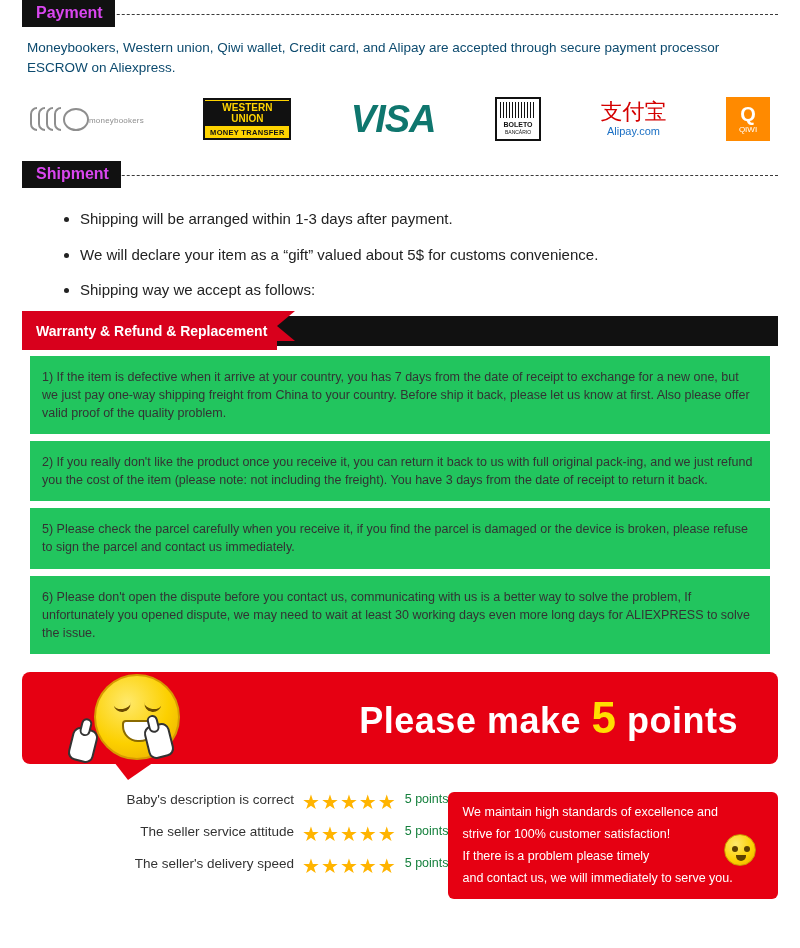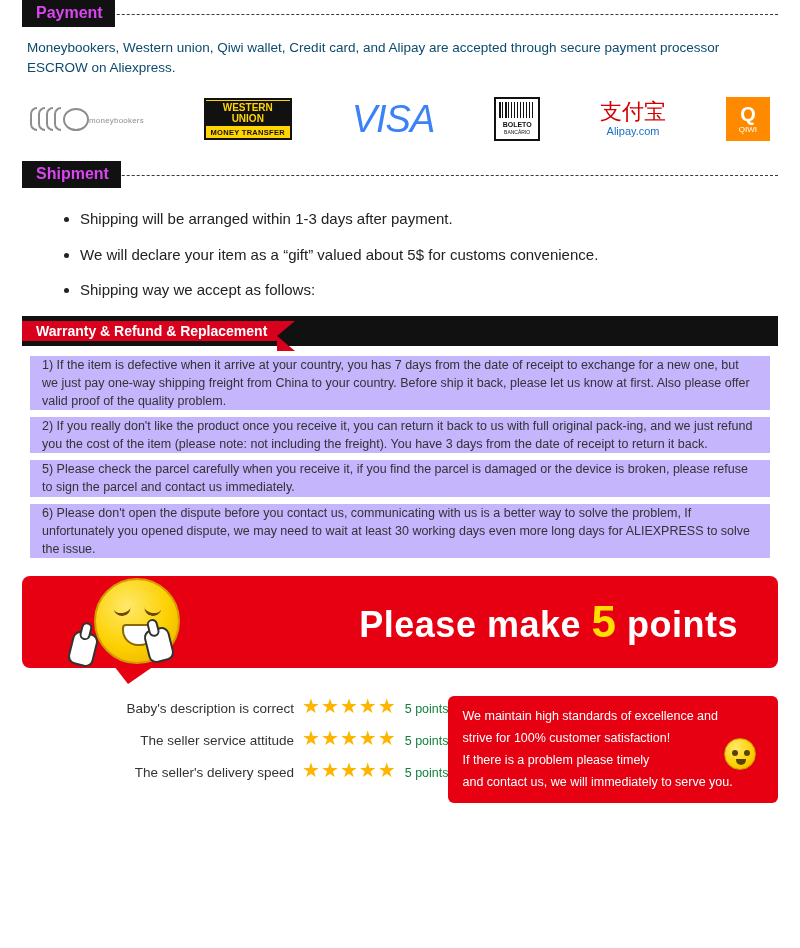--- a/index.html
+++ b/index.html
@@ -72,21 +72,21 @@
   .wu {
     background: #ffd400;
     border: 2px solid #111;
     width: 88px; height: 42px;
     display:flex; flex-direction:column; align-items:center; justify-content:center;
     position: relative;
   }
   .wu-top { background:#111; color:#ffd400; font-size:10px; font-weight:bold; line-height:1.05; width:100%; text-align:center; padding:2px 0;}
   .wu-bot { font-size:7.5px; font-weight:bold; color:#111; letter-spacing:.3px; margin-top:2px;}
 
-  .visa { font-size: 38px; font-weight: normal; font-style: italic; color: #3b82f6; letter-spacing: -1px; font-family: "Liberation Sans", sans-serif;}
+  .visa { font-size: 38px; font-weight: bold; font-style: italic; color: #0f766e; letter-spacing: -1px; font-family: "Liberation Sans", sans-serif;}
 
   .boleto {
     border: 2px solid #111;
     width: 46px; height: 44px;
     display: flex; flex-direction: column; align-items:center; justify-content: flex-start;
     padding-top: 3px;
     background: #fff;
   }
   .barcode { width: 36px; height: 16px; background: repeating-linear-gradient(90deg,#111 0 1.5px,#fff 1.5px 3px,#111 3px 4px,#fff 4px 6px); }
   .boleto-t1 { font-size: 7px; font-weight: bold; margin-top: 3px; color:#111;}
@@ -121,43 +121,43 @@
     position: relative;
     background: #111;
     display: flex;
     align-items: center;
   }
   .warranty-red {
     background: #d8001c;
     color: #fff;
     font-size: 14px;
     font-weight: bold;
-    height: 20px;
+    height: 39px;
     display: flex;
     align-items: center;
     padding: 0 10px 0 14px;
     position: relative;
   }
   .warranty-red::after {
     content: "";
     position: absolute;
     right: -18px; top: 0;
     width: 0; height: 0;
     border-top: 15px solid #d8001c;
     border-bottom: 15px solid #d8001c;
     border-right: 18px solid transparent;
   }
 
   .terms { margin: 10px 30px 0 30px; }
   .term {
-    background: #c4b5fd;
+    background: #22c55e;
     font-size: 12.5px;
     line-height: 1.45;
     color: #333;
-    padding: 0 12px;
+    padding: 12px 12px;
     margin-bottom: 7px;
   }
 
   
   .points-banner {
     margin: 18px 22px 0 22px;
     height: 92px;
     background: #e60012;
     border-radius: 8px;
     position: relative;
@@ -219,21 +219,21 @@
   
   .bottom {
     margin: 28px 22px 0 22px;
     display: flex;
     align-items: flex-start;
     justify-content: space-between;
   }
   .ratings { width: 430px; }
   .rating-row {
     display: flex;
-    align-items: flex-end;
+    align-items: flex-start;
     justify-content: flex-end;
     margin-bottom: 12px;
   }
   .rating-label { font-size: 13.5px; color: #333; margin-right: 8px; }
   .stars { letter-spacing: 1px; font-size: 20px; color: #ffb400; line-height: 1; }
   .rating-pts { font-size: 12.5px; color: #15803d; margin-left: 8px; }
 
   .note {
     width: 332px;
     background: #e60012;

